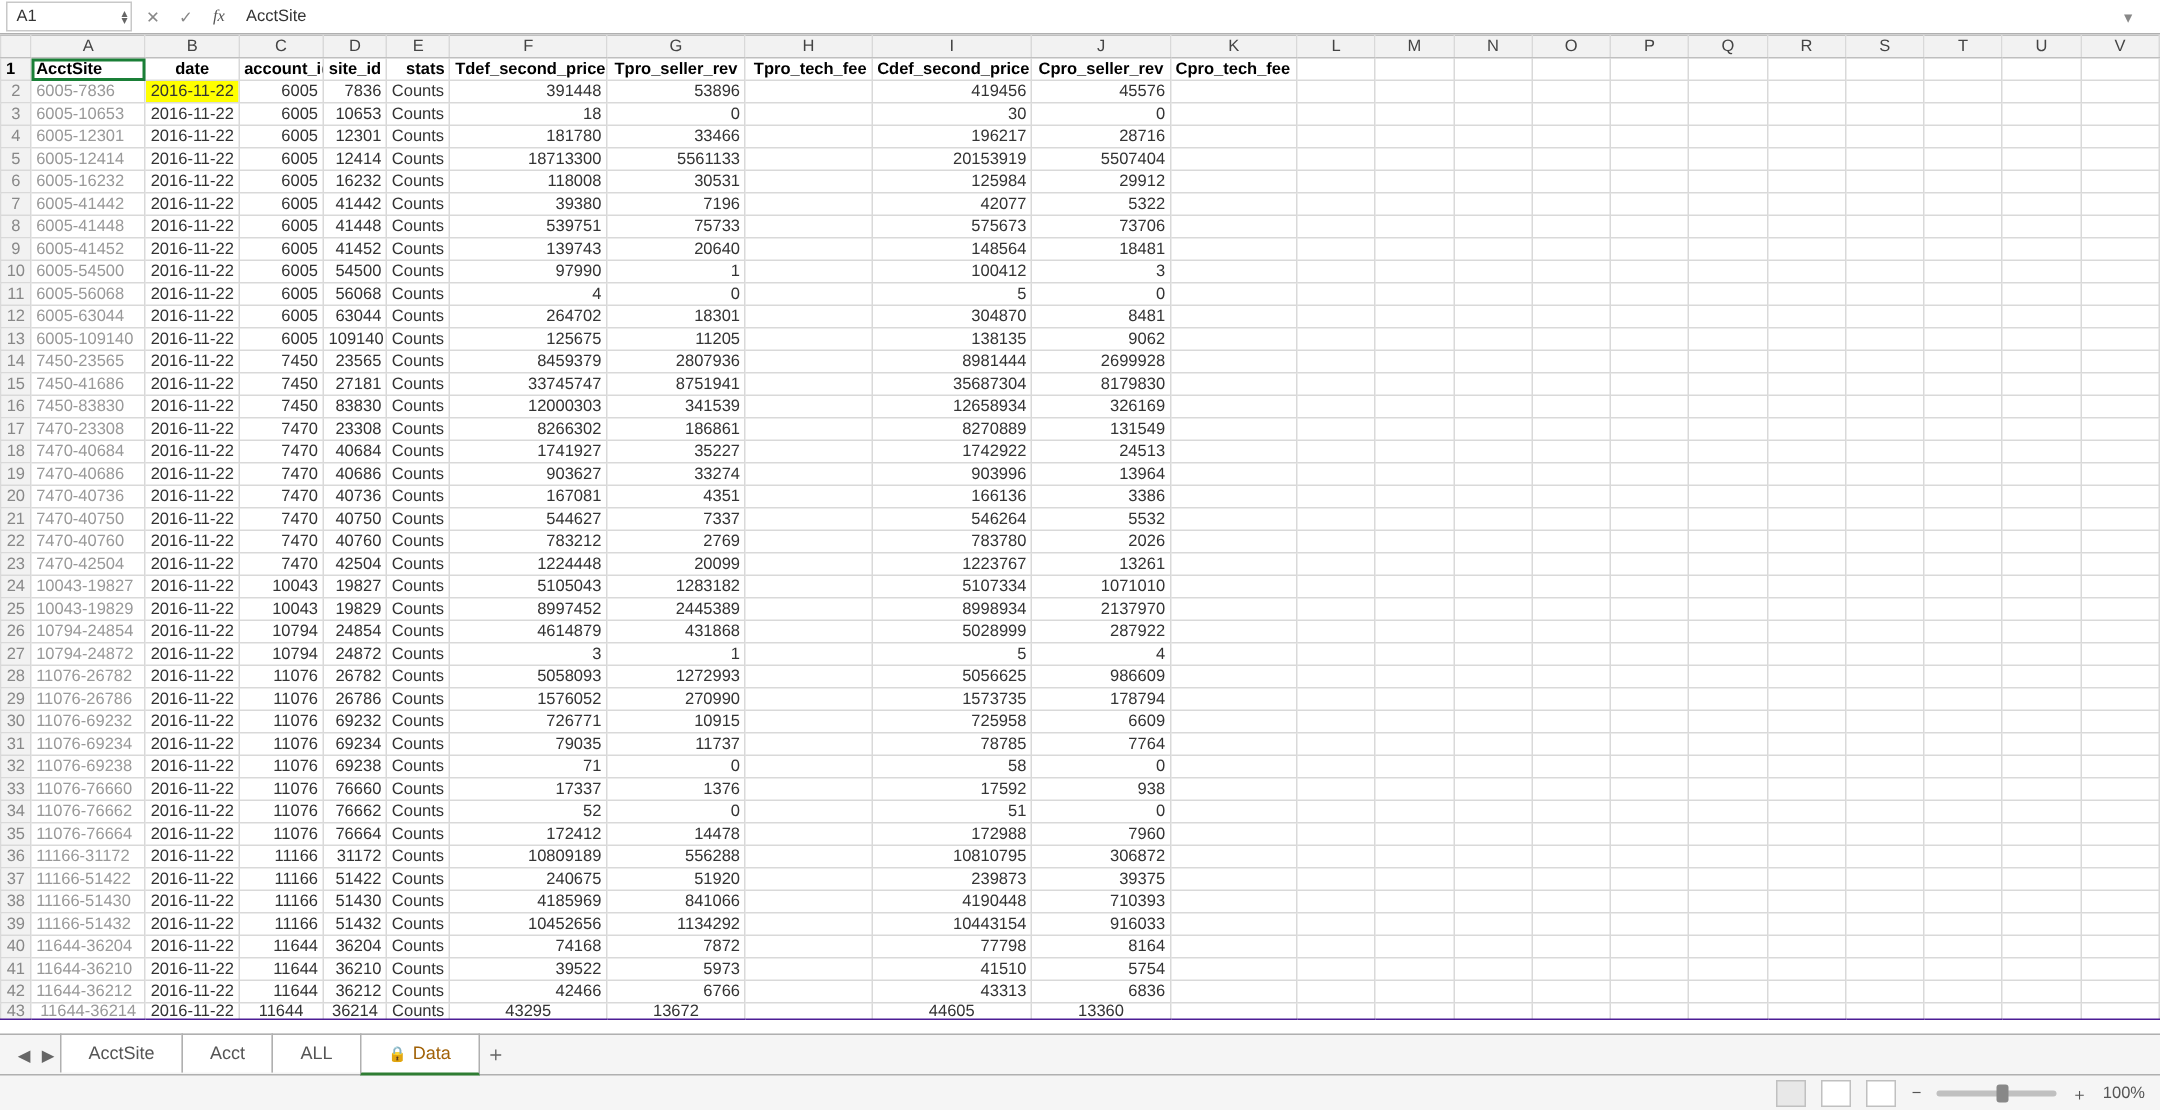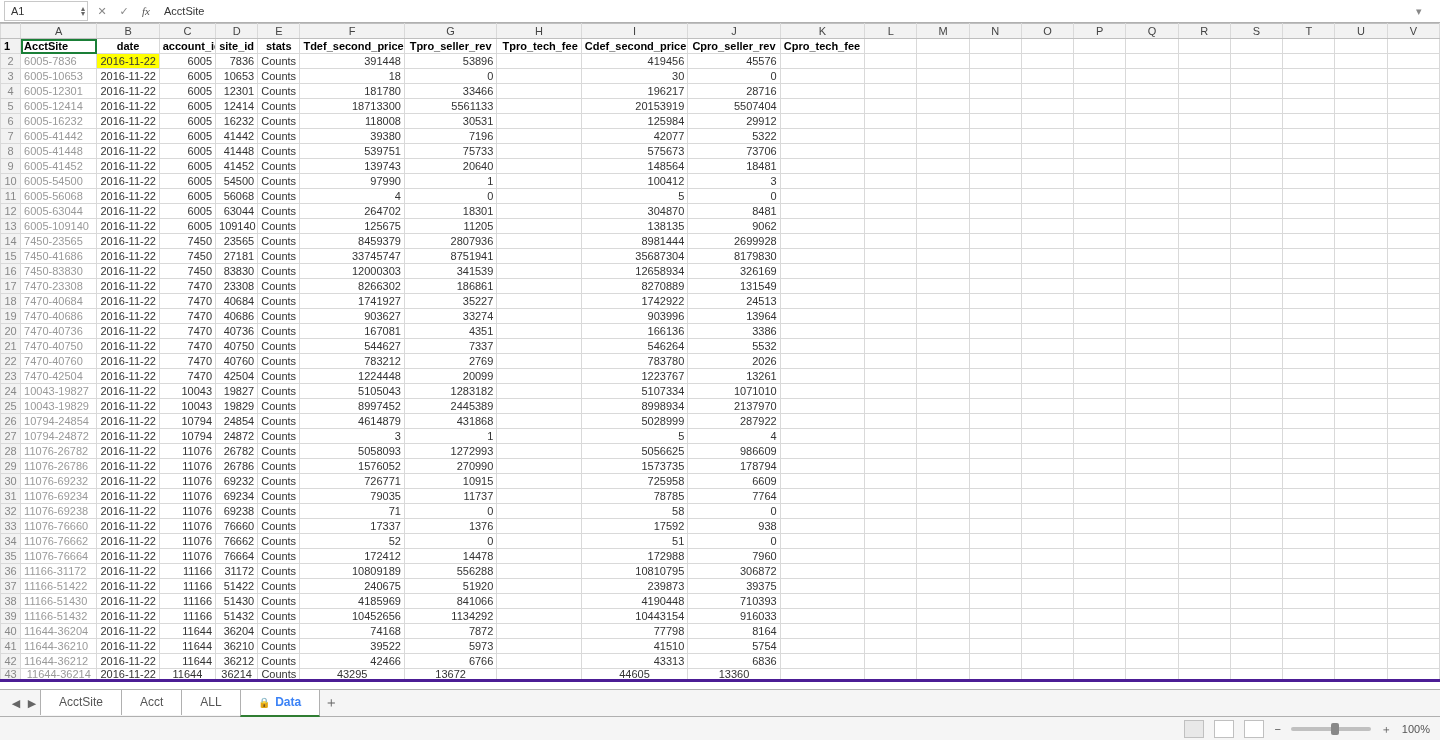--- a/index.html
+++ b/index.html
@@ -53,33 +53,33 @@
   
   td.selected { outline:2px solid #1a7f37; outline-offset:-2px; background:#fff;}
   
   td.hlt { background:#ffff00;}
   
   td.acctsite { color:#999; text-align:left;}
   
   td.num { text-align:right;}
   td.date{text-align:center;}
   
-  tr.cut td{height:10px;line-height:10px;border-bottom:3px solid #4c1d95;text-align:center;}
+  tr.cut td{height:10px;line-height:10px;border-bottom:1px solid #4c1d95;text-align:center;}
   
   .tabbar {
     height:26px; border-top:1px solid #b0b0b0; background:#f5f5f5;
     display:flex; align-items:center; padding:0 8px; gap:0;
   }
   .tabbar .arrow{width:16px;text-align:center;color:#666;font-size:11px;}
   .tab {
     padding:4px 18px; border:1px solid #b0b0b0; border-bottom:none;
     background:#fff; font-size:12px; color:#555; margin-right:-1px;
     border-radius:0; height:17px; line-height:17px;
   }
-  .tab.active{ background:#fff; color:#3b82f6; border-bottom:2px solid #2f7d32; font-weight:bold;}
+  .tab.active{ background:#fff; color:#a16207; border-bottom:2px solid #2f7d32; font-weight:normal;}
   .tab.locked::before{content:"🔒"; font-size:10px; margin-right:4px; color:#888;}
   .addtab{width:24px;text-align:center;color:#666;font-size:14px;}
   
   .status {
     height:24px; border-top:1px solid #b0b0b0; background:#f5f5f5;
     display:flex; justify-content:flex-end; align-items:center;
     gap:10px; padding:0 10px; font-size:11px; color:#555;
   }
   .viewbtn{width:18px;height:16px;border:1px solid #c0c0c0;background:#fff;display:inline-block;}
   .viewbtn.active{background:#e8e8e8;}
@@ -158,21 +158,21 @@
           <th>V</th>
         </tr>
       </thead>
     <tbody id="tbody">
         <tr class="hdr">
           <td class="rowgutter">1</td>
           <td class=" selected" style="text-align:left">AcctSite</td>
           <td class="" style="text-align:center">date</td>
           <td class="" style="text-align:center">account_id</td>
           <td class="" style="text-align:center">site_id</td>
-          <td class="" style="text-align:center">stats</td>
+          <td class="" style="text-align:right">stats</td>
           <td class="" style="text-align:center">Tdef_second_price</td>
           <td class="" style="text-align:center">Tpro_seller_rev</td>
           <td class="" style="text-align:right">Tpro_tech_fee</td>
           <td class="" style="">Cdef_second_price</td>
           <td class="" style="text-align:center">Cpro_seller_rev</td>
           <td class="" style="text-align:left">Cpro_tech_fee</td>
           <td></td>
           <td></td>
           <td></td>
           <td></td>

